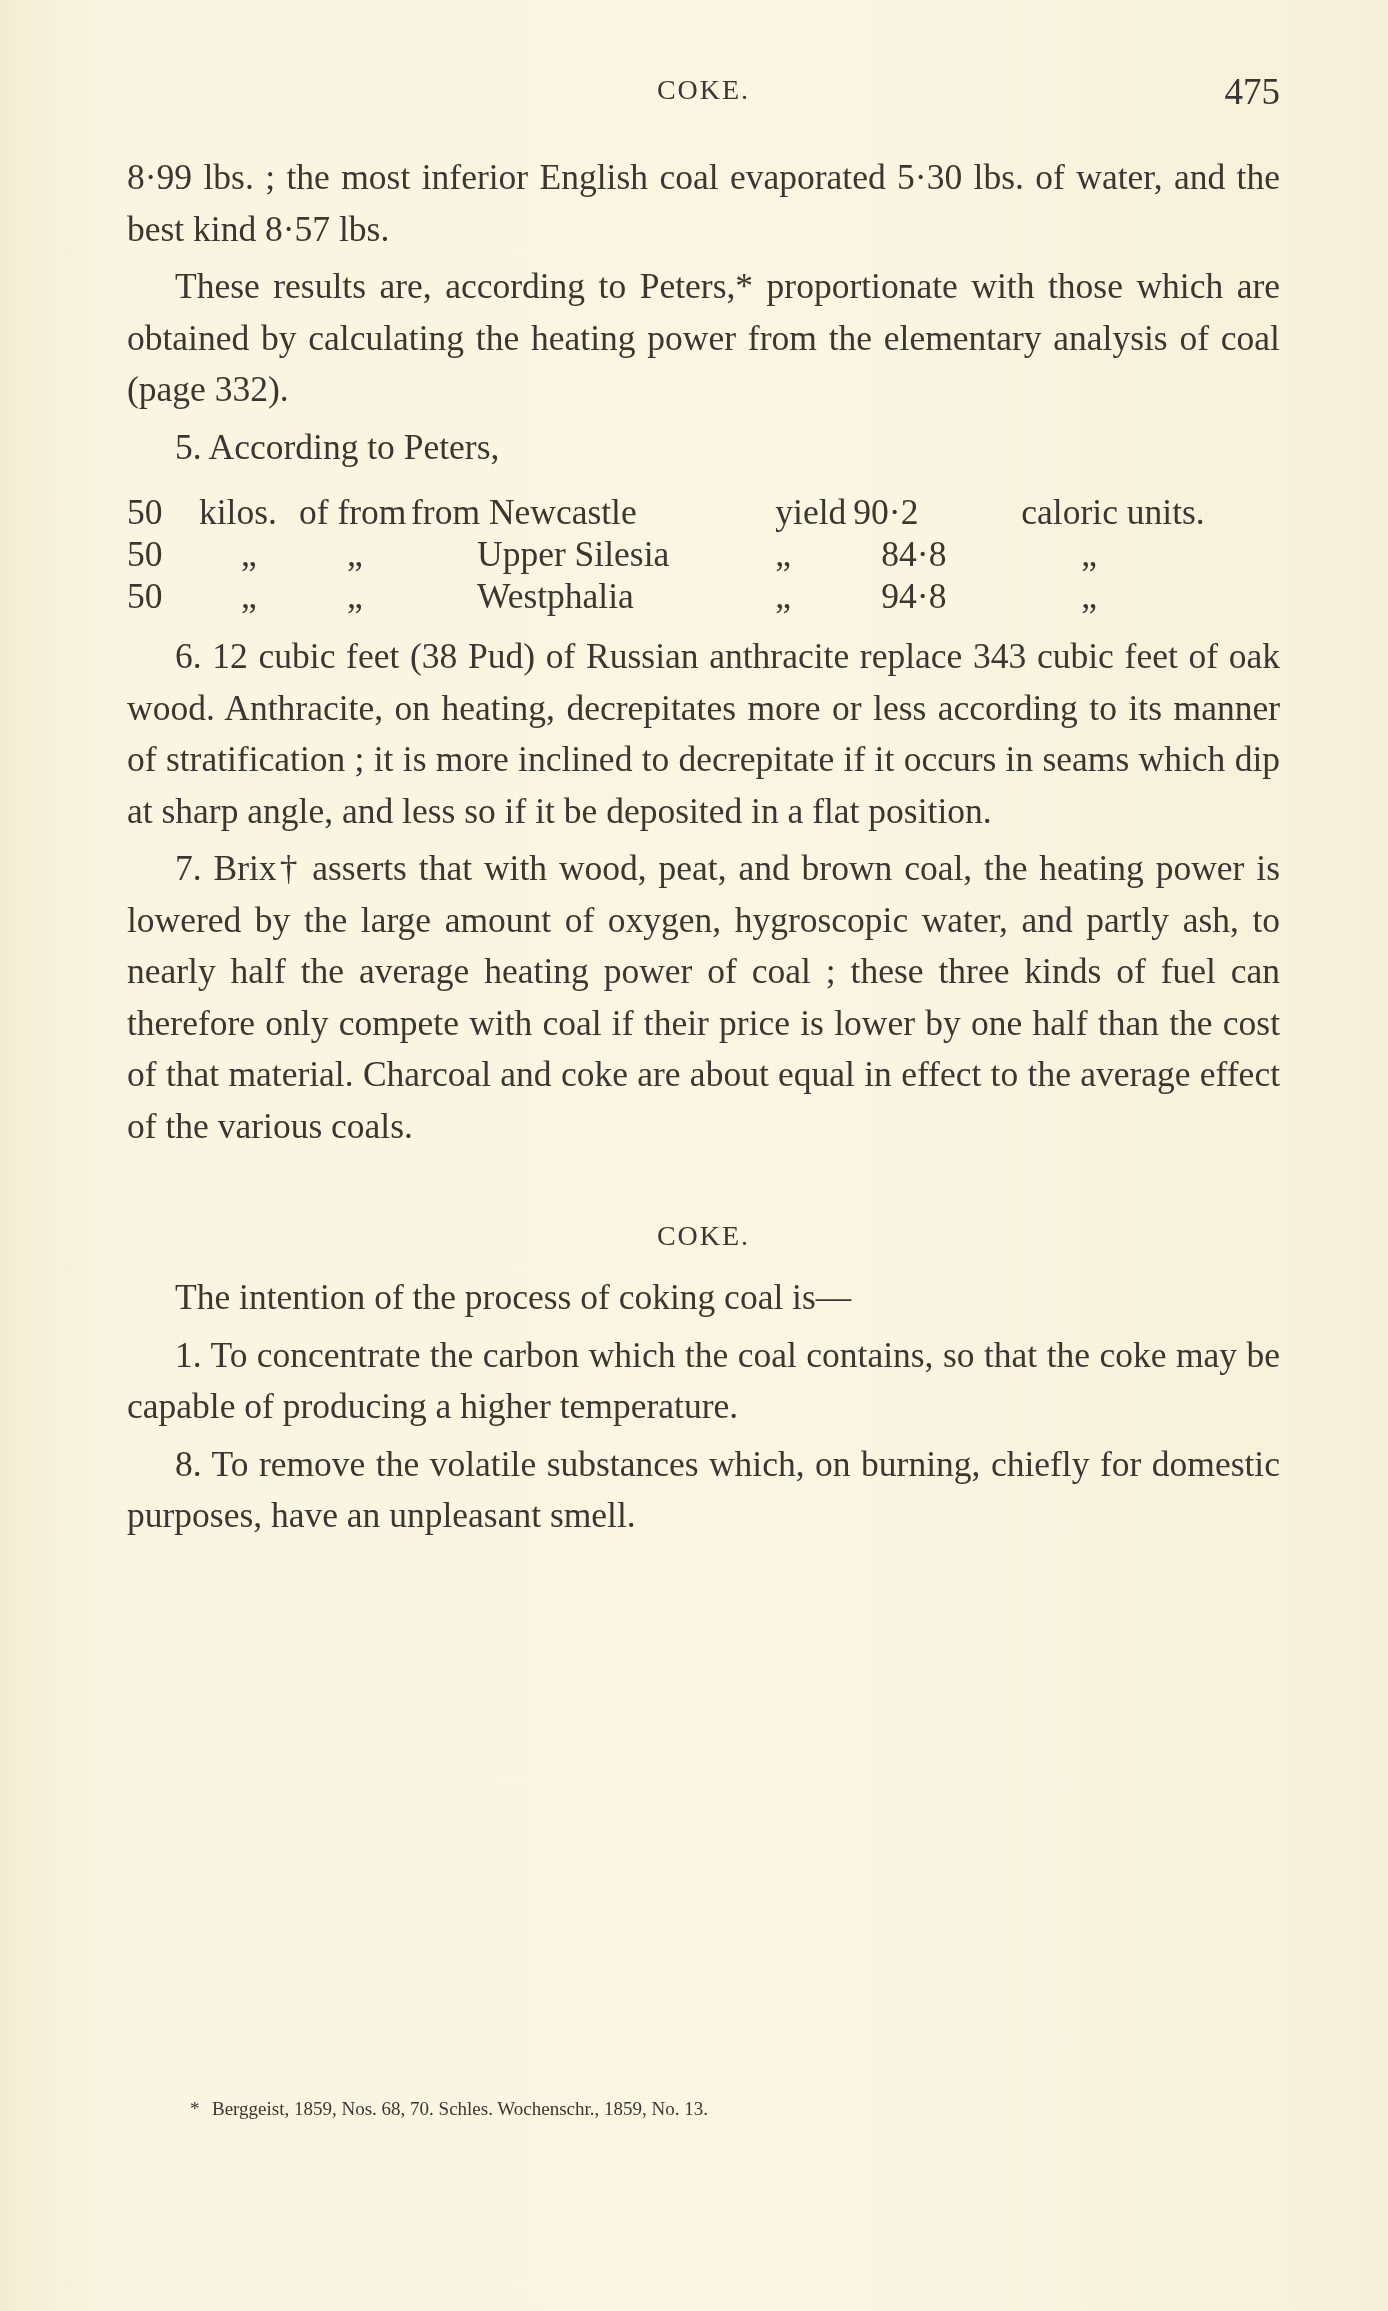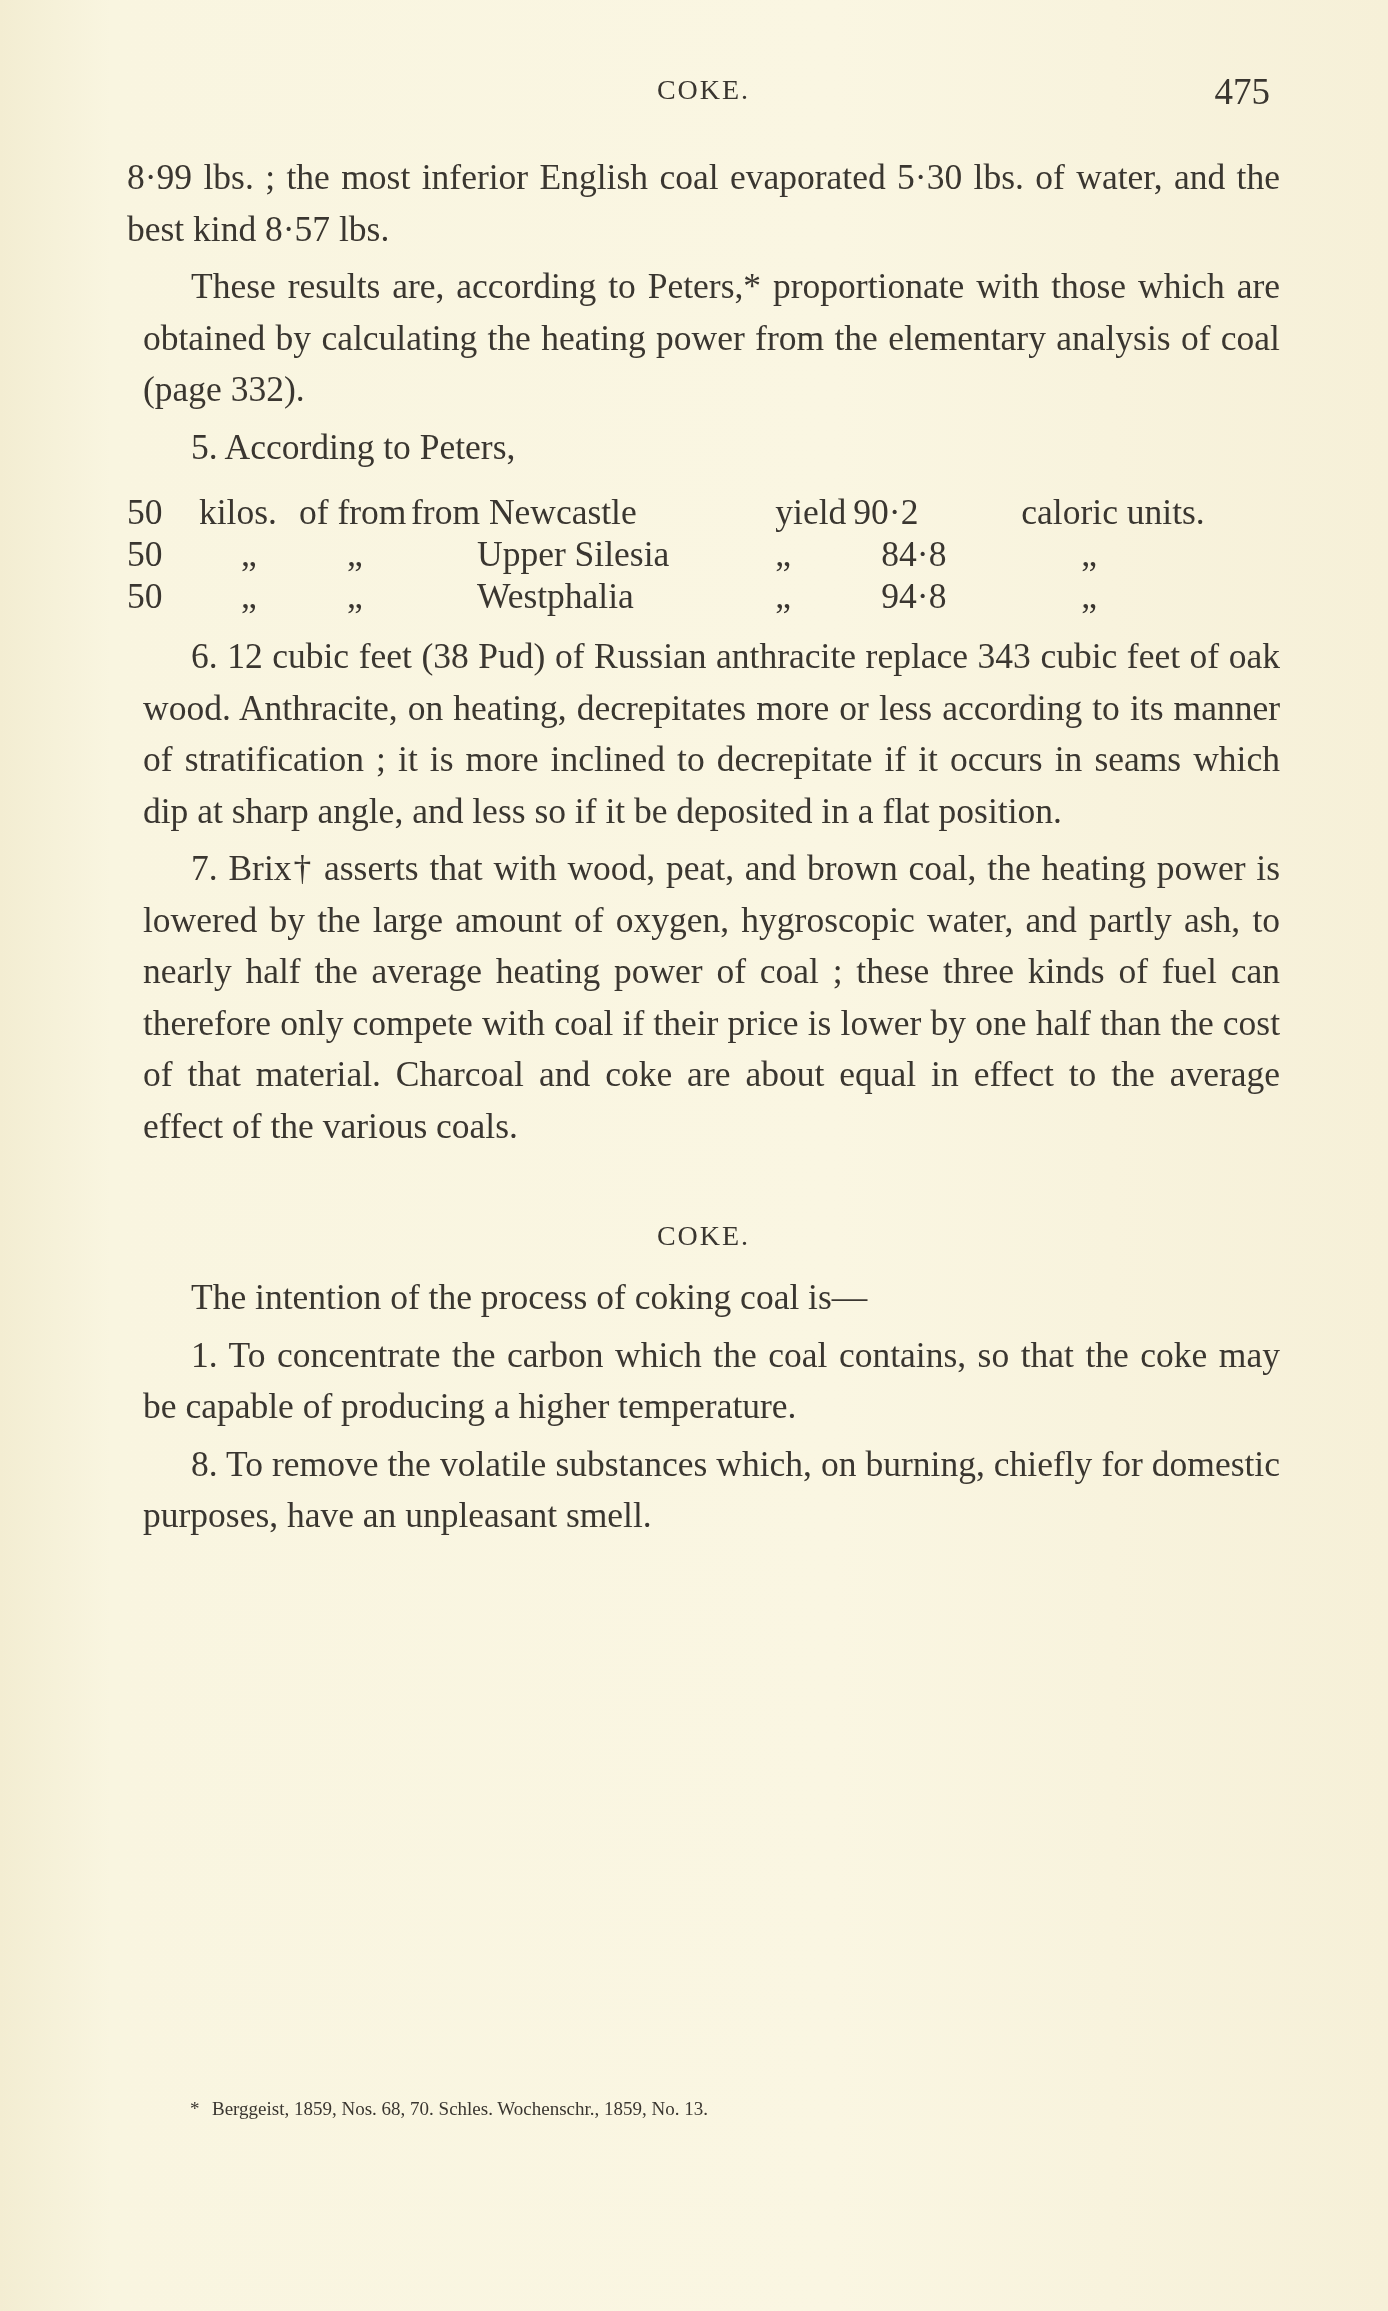--- a/index.html
+++ b/index.html
@@ -16,28 +16,28 @@
     background: linear-gradient(90deg, #f3edd2 0%, #f9f5e0 8%, #faf6e2 60%, #f6f0d8 100%);
   }
   .running-head {
     position: absolute; top: 70px; left: 127px; width: 1153px; height: 50px;
   }
   .rh-title {
     position: absolute; left: 0; width: 100%; text-align: center;
     top: 4px; font-size: 28px; letter-spacing: 2px;
   }
   .rh-page {
-    position: absolute; right: 10px; top: 0; font-size: 37px;
+    position: absolute; right: 0; top: 0; font-size: 37px;
   }
   .body-text {
     position: absolute; left: 127px; top: 152px; width: 1153px;
     font-size: 35.5px; line-height: 51.5px;
   }
   p { margin: 0; text-align: justify; text-align-last: left; }
-  .indent { text-indent: 48px; margin-left: 16px; }
+  .indent { text-indent: 48px; }
   .gap-s { margin-top: 6px; }
   table.yield {
     border-collapse: collapse; margin-top: 18px; margin-bottom: 14px;
     font-size: 35.5px; width: 100%;
   }
   table.yield td { padding: 0; line-height: 42px; white-space: nowrap; }
   .c0 { width: 72px; }
   .c1 { width: 100px; }
   .c2 { width: 112px; }
   .c4 { width: 78px; margin-top: 29px; }

